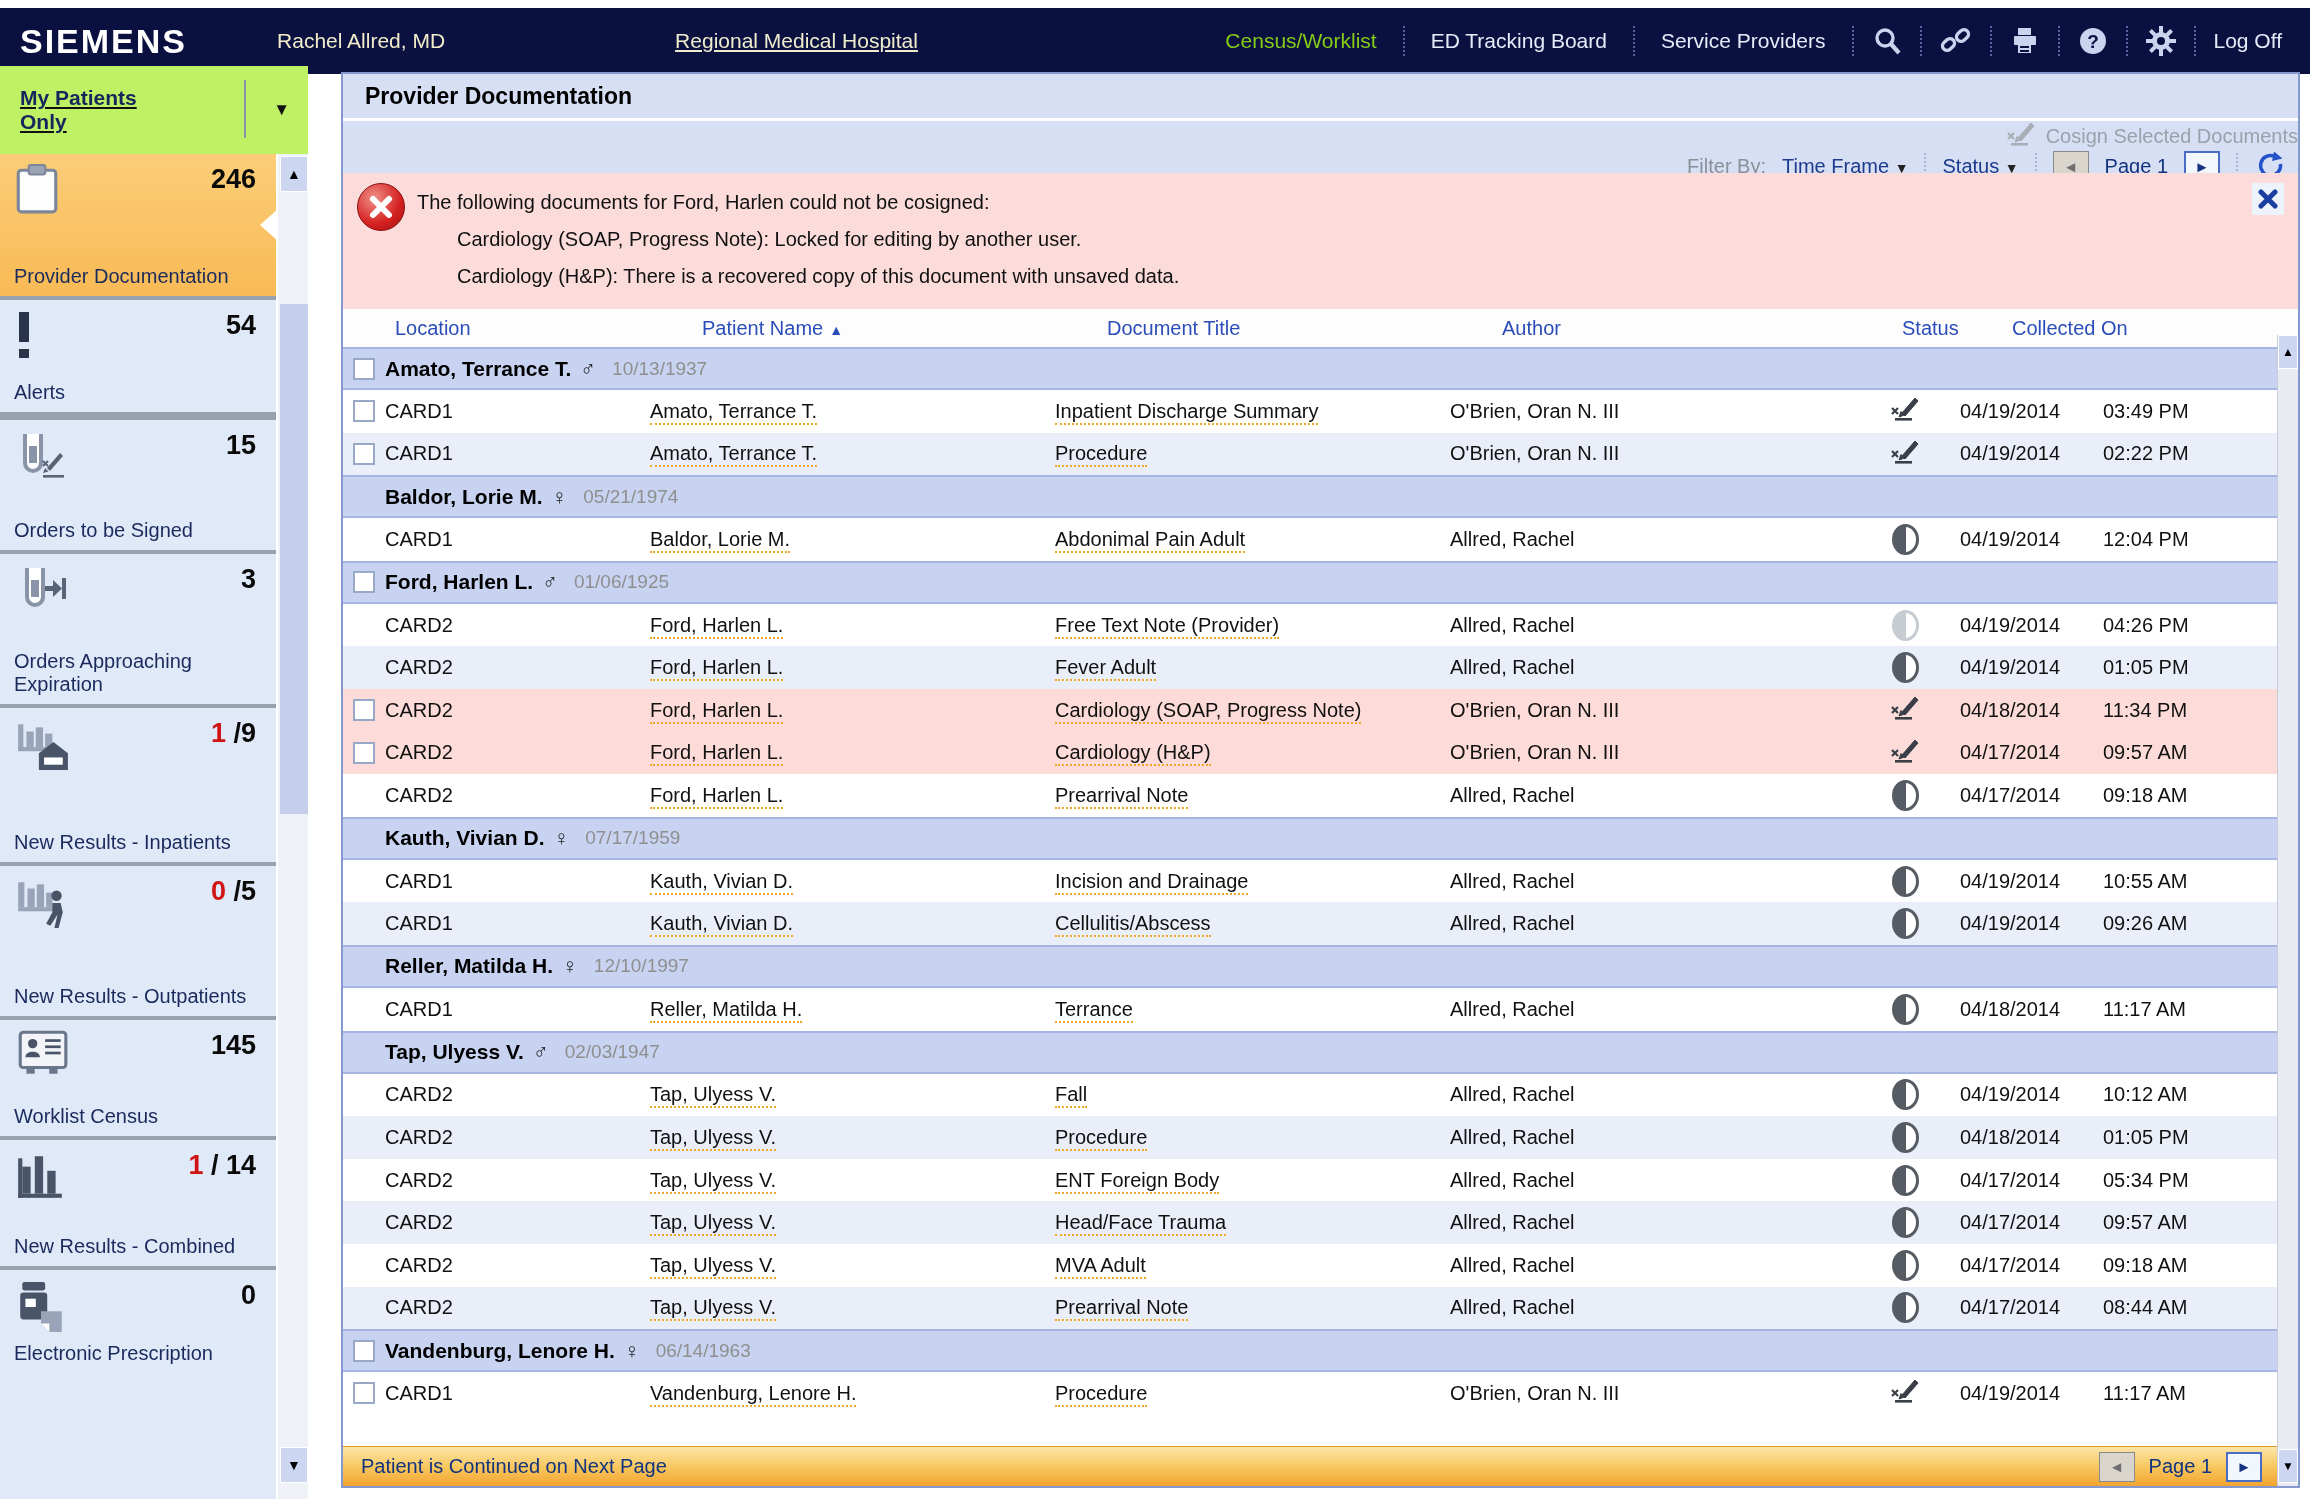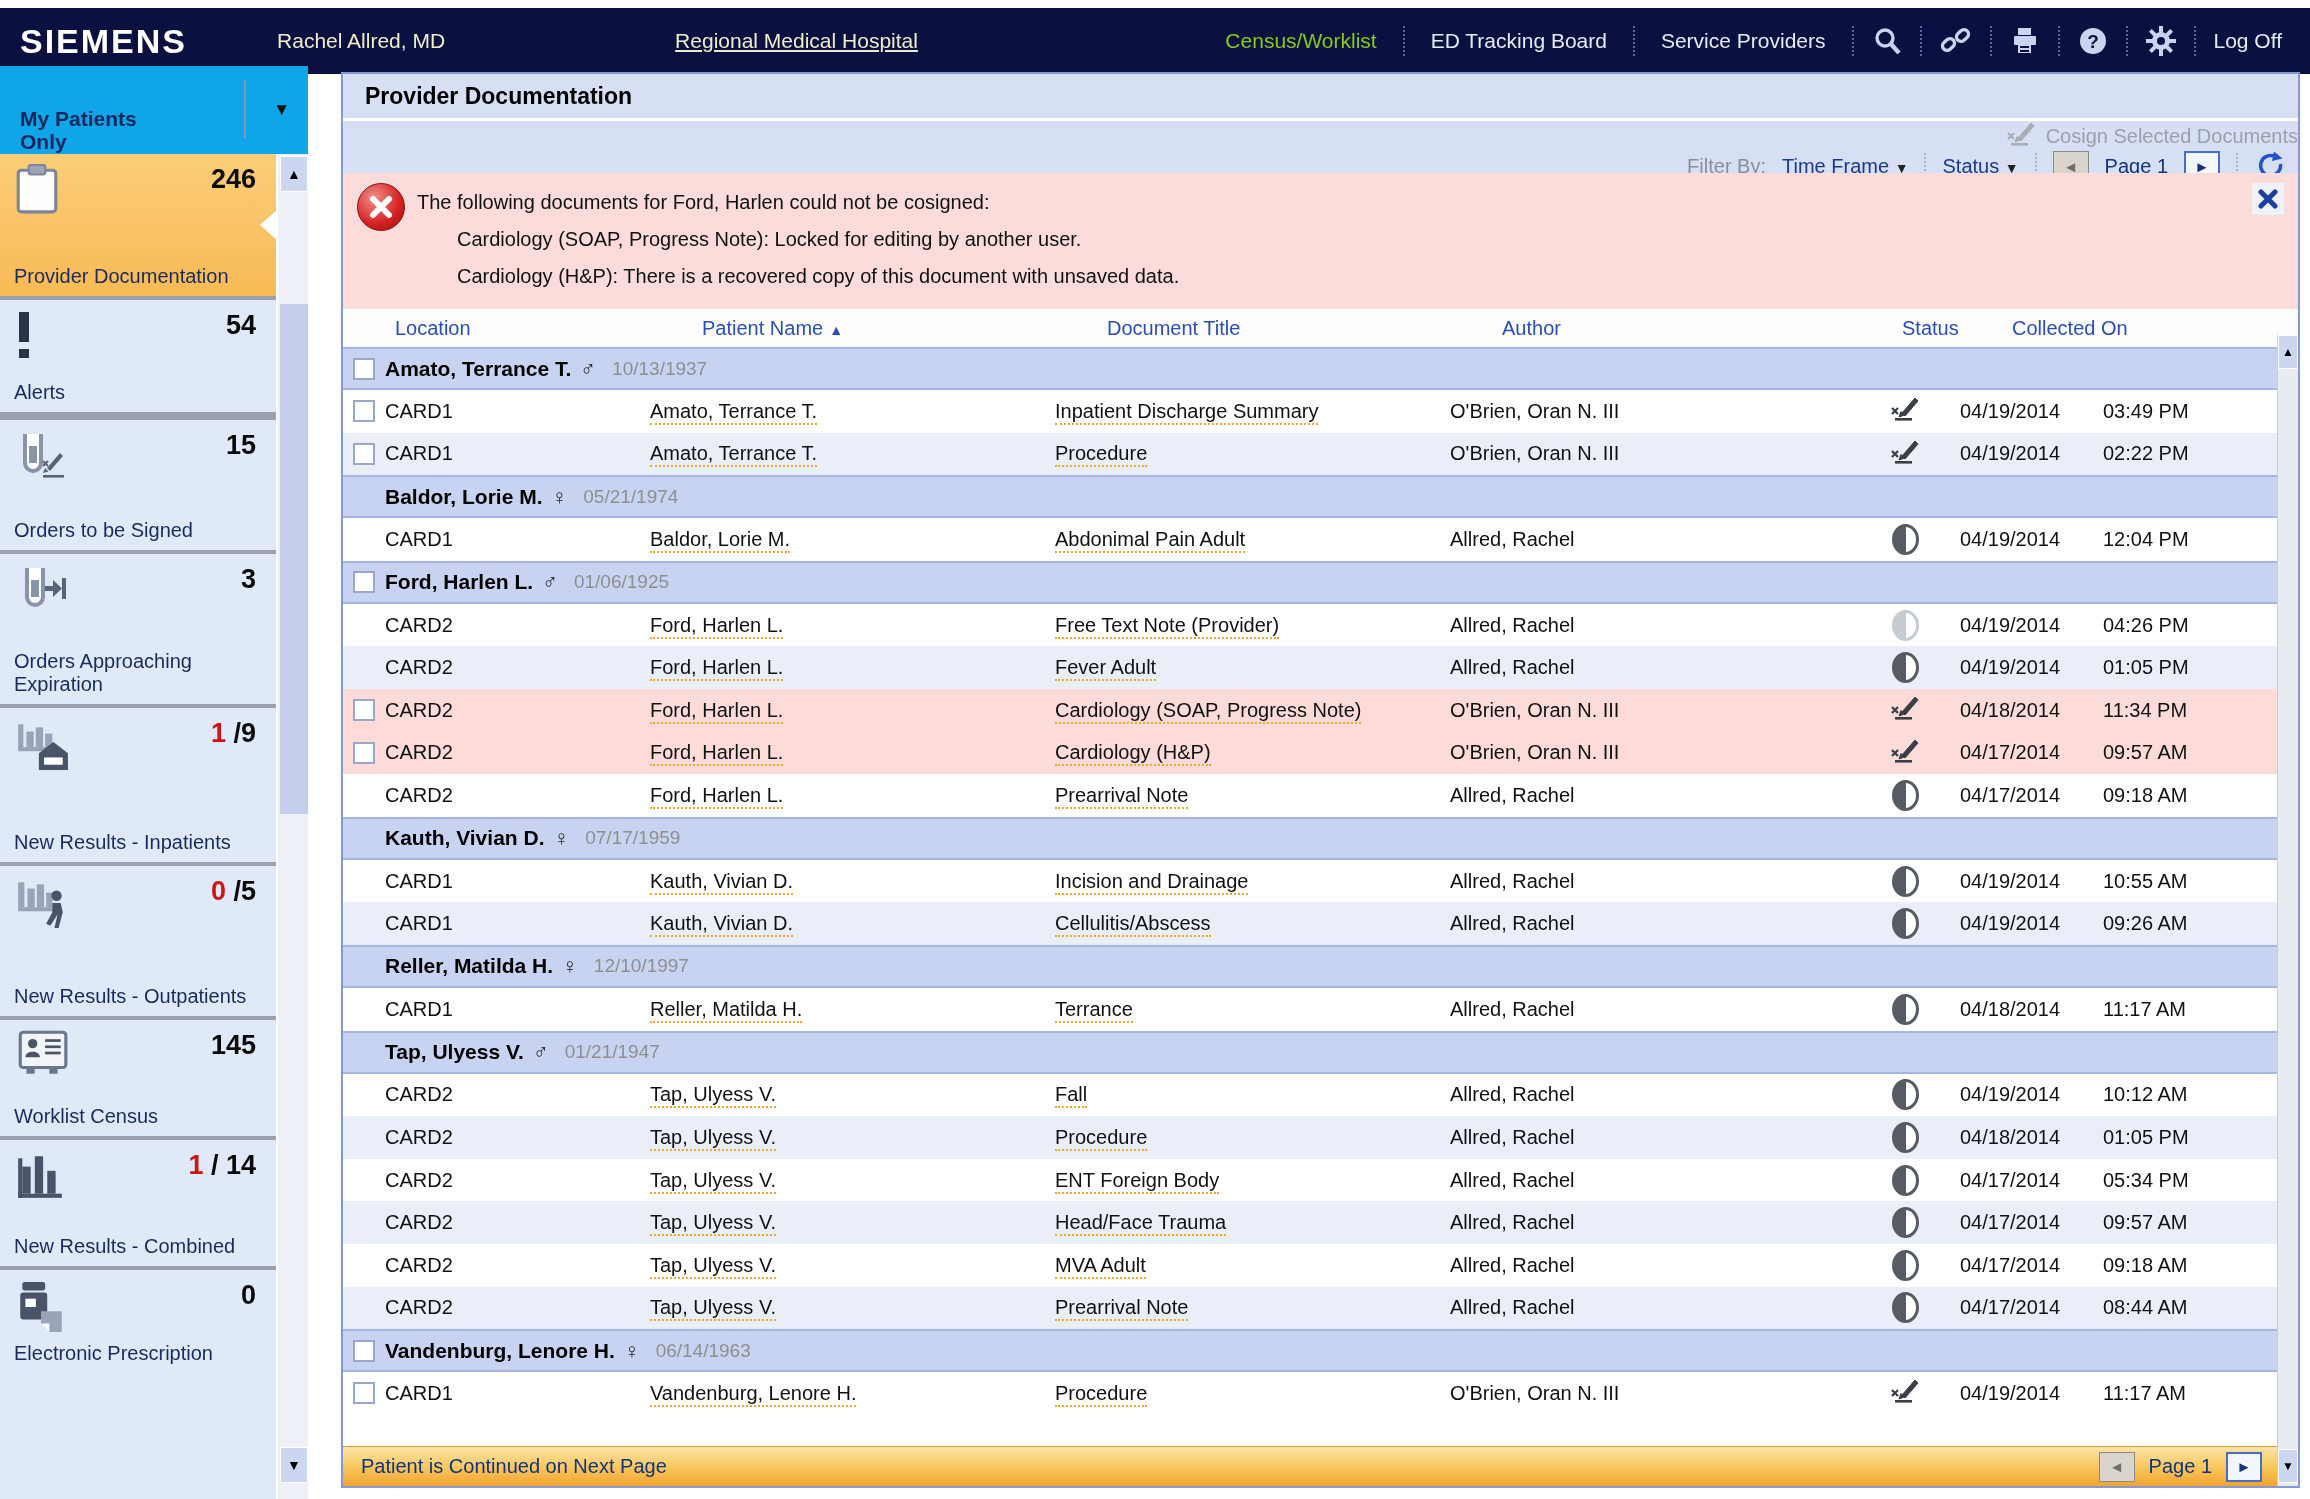--- a/index.html
+++ b/index.html
@@ -12,22 +12,22 @@
   .tb-user{color:#f2ecca;font-size:21px;margin-left:90px;}
   .tb-fac{color:#efeccd;font-size:21px;margin-left:230px;text-decoration:underline;cursor:pointer;}
   .tb-right{margin-left:auto;display:flex;align-items:center;margin-right:18px;}
   .tb-nav{font-size:21px;color:#e6ebf8;padding:0 26px;cursor:pointer;white-space:nowrap;}
   .tb-nav.active{color:#84cc16;}
   .tb-sep{border-left:2px dotted #5a64a0;height:30px;}
   .tb-ic{padding:0 18px;cursor:pointer;display:flex;align-items:center;}
   .tb-logoff{color:#e6ebf8;font-size:21px;padding:0 10px 0 18px;cursor:pointer;}
   
   .sidebar{position:absolute;left:0;top:66px;width:308px;bottom:0;background:#dfe9f7;}
-  .sb-header{height:88px;background:#0ea5e9;border-bottom:3px solid #b9c6dd;position:relative;
-             display:flex;align-items:flex-end;}
+  .sb-header{height:88px;background:#bef264;border-bottom:3px solid #b9c6dd;position:relative;
+             display:flex;align-items:center;text-decoration:underline;}
   .sb-people{margin-left:12px;}
   .sb-htext{font-size:21px;font-weight:bold;color:#14265c;width:150px;line-height:1.12;margin-left:8px;}
   .sb-hdiv{position:absolute;right:62px;top:14px;height:58px;border-left:2px solid #8a94a8;}
   .sb-caret{position:absolute;right:18px;top:34px;font-size:17px;color:#111;cursor:pointer;}
   .sb-body{position:absolute;top:88px;left:0;right:32px;bottom:0;overflow:hidden;}
   .sb-item{position:relative;background:#dfe9f7;padding:10px 14px 6px 14px;box-sizing:border-box;
            display:flex;flex-direction:column;justify-content:space-between;cursor:pointer;}
   .sb-item.sel{background:linear-gradient(180deg,#fbcd78,#f8ba55);}
   .sb-item .r1{display:flex;justify-content:space-between;align-items:flex-start;}
   .sb-count{font-size:27px;font-weight:bold;color:#0a0a0a;white-space:nowrap;margin-right:6px;}
@@ -631,21 +631,21 @@
           </span>
           <span class="cell-coll">
             <span class="dt">04/18/2014</span>
             <span>11:17 AM</span>
           </span>
         </div>
         <div class="group-row">
           <span class="cbzone"></span>
           <span class="gname">Tap, Ulyess V.</span>
           <span class="gsym">♂</span>
-          <span class="gdob">01/21/1947</span>
+          <span class="gdob">02/03/1947</span>
         </div>
         <div class="doc-row">
           <span class="cbzone"></span>
           <span class="cell-loc">CARD2</span>
           <span class="cell-pat"><span class="lnk">Tap, Ulyess V.</span></span>
           <span class="cell-tit"><span class="lnk">Fall</span></span>
           <span class="cell-auth">Allred, Rachel</span>
           <span class="cell-stat">
             <span class="half"></span>
           </span>

